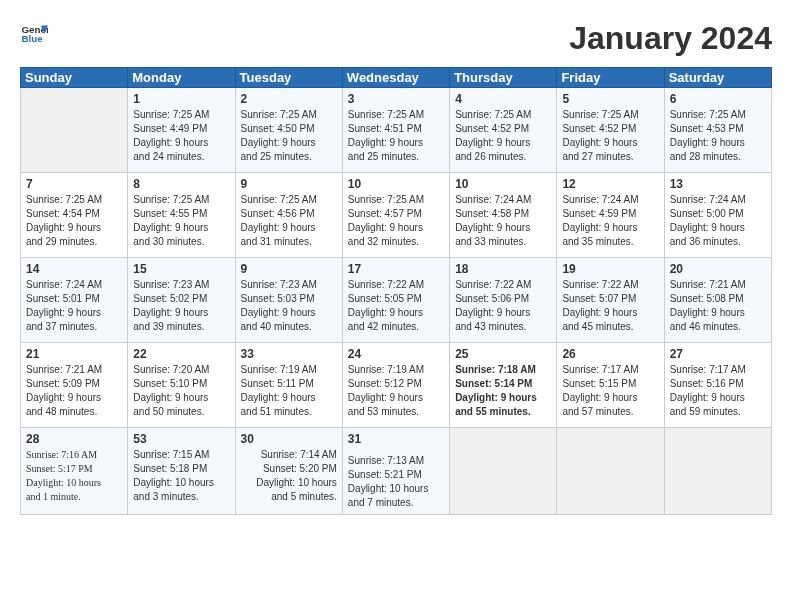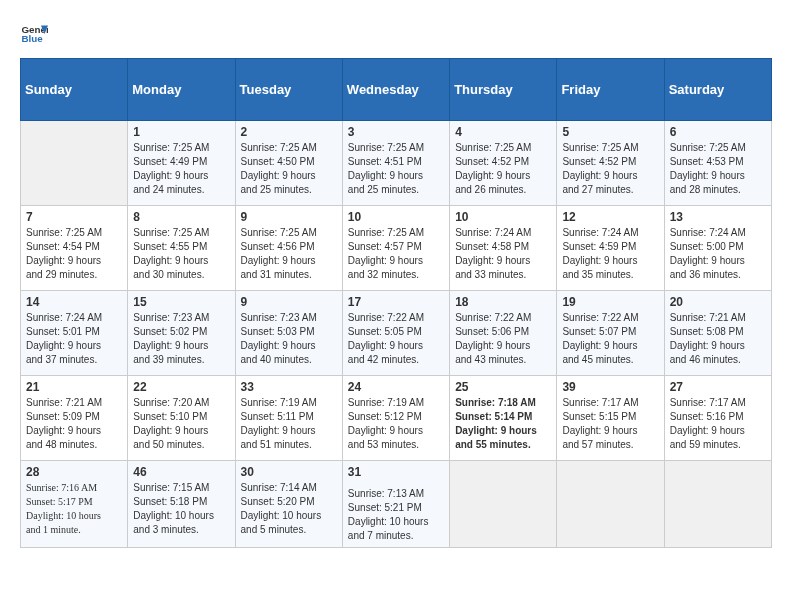--- a/index.html
+++ b/index.html
@@ -40,21 +40,21 @@
     table {
       width: 100%;
       border-collapse: collapse;
       table-layout: fixed;
     }
     thead tr th {
       background-color: #2a6db5;
       color: #fff;
       font-size: 13px;
       font-weight: bold;
-      padding: 23px 4px;
+      padding: 2px 4px;
       text-align: left;
       border: 1px solid #1a5a9a;
     }
     tbody tr td {
       vertical-align: top;
       border: 1px solid #ccc;
       padding: 4px 5px;
       font-size: 10.5px;
       color: #333;
       height: 85px;
@@ -85,20 +85,21 @@
 
 <div class="header-section">
   <div class="logo">
     <svg class="logo-icon" viewBox="0 0 40 40">
       <text x="2" y="18" font-size="14" font-weight="bold" fill="#333">General</text>
       <text x="2" y="32" font-size="14" font-weight="bold" fill="#2a6db5">Blue</text>
       <polygon points="30,8 40,8 35,20" fill="#2a6db5"></polygon>
     </svg>
   </div>
   <div class="title-block">
+    <div class="month-title">January 2024</div>
   </div>
 </div>
 
 <table>
   <thead>
     <tr>
     <th>Sunday</th>
         <th>Monday</th>
         <th>Tuesday</th>
         <th>Wednesday</th>
@@ -285,21 +286,21 @@
 and 53 minutes.</div>
         </td>
         <td>
           <span class="day-number">25</span>
           <div class="day-info" style="white-space: pre-line; font-weight: bold;">Sunrise: 7:18 AM
 Sunset: 5:14 PM
 Daylight: 9 hours
 and 55 minutes.</div>
         </td>
         <td>
-          <span class="day-number">39</span>
+          <span class="day-number">26</span>
           <div class="day-info" style="white-space: pre-line;">Sunrise: 7:17 AM
 Sunset: 5:15 PM
 Daylight: 9 hours
 and 57 minutes.</div>
         </td>
         <td>
           <span class="day-number">27</span>
           <div class="day-info" style="white-space: pre-line;">Sunrise: 7:17 AM
 Sunset: 5:16 PM
 Daylight: 9 hours
@@ -308,29 +309,29 @@
       </tr>
       <tr>
         <td>
           <span class="day-number">28</span>
           <div class="day-info" style="white-space: pre-line; font-family: Liberation Serif, serif;">Sunrise: 7:16 AM
 Sunset: 5:17 PM
 Daylight: 10 hours
 and 1 minute.</div>
         </td>
         <td>
-          <span class="day-number">46</span>
+          <span class="day-number">53</span>
           <div class="day-info" style="white-space: pre-line;">Sunrise: 7:15 AM
 Sunset: 5:18 PM
 Daylight: 10 hours
 and 3 minutes.</div>
         </td>
         <td>
           <span class="day-number">30</span>
-          <div class="day-info" style="white-space: pre-line;">Sunrise: 7:14 AM
+          <div class="day-info" style="white-space: pre-line; text-align: right;">Sunrise: 7:14 AM
 Sunset: 5:20 PM
 Daylight: 10 hours
 and 5 minutes.</div>
         </td>
         <td>
           <span class="day-number">31</span>
           <div class="day-info" style="white-space: pre-line; margin-top: 8px;">Sunrise: 7:13 AM
 Sunset: 5:21 PM
 Daylight: 10 hours
 and 7 minutes.</div>

